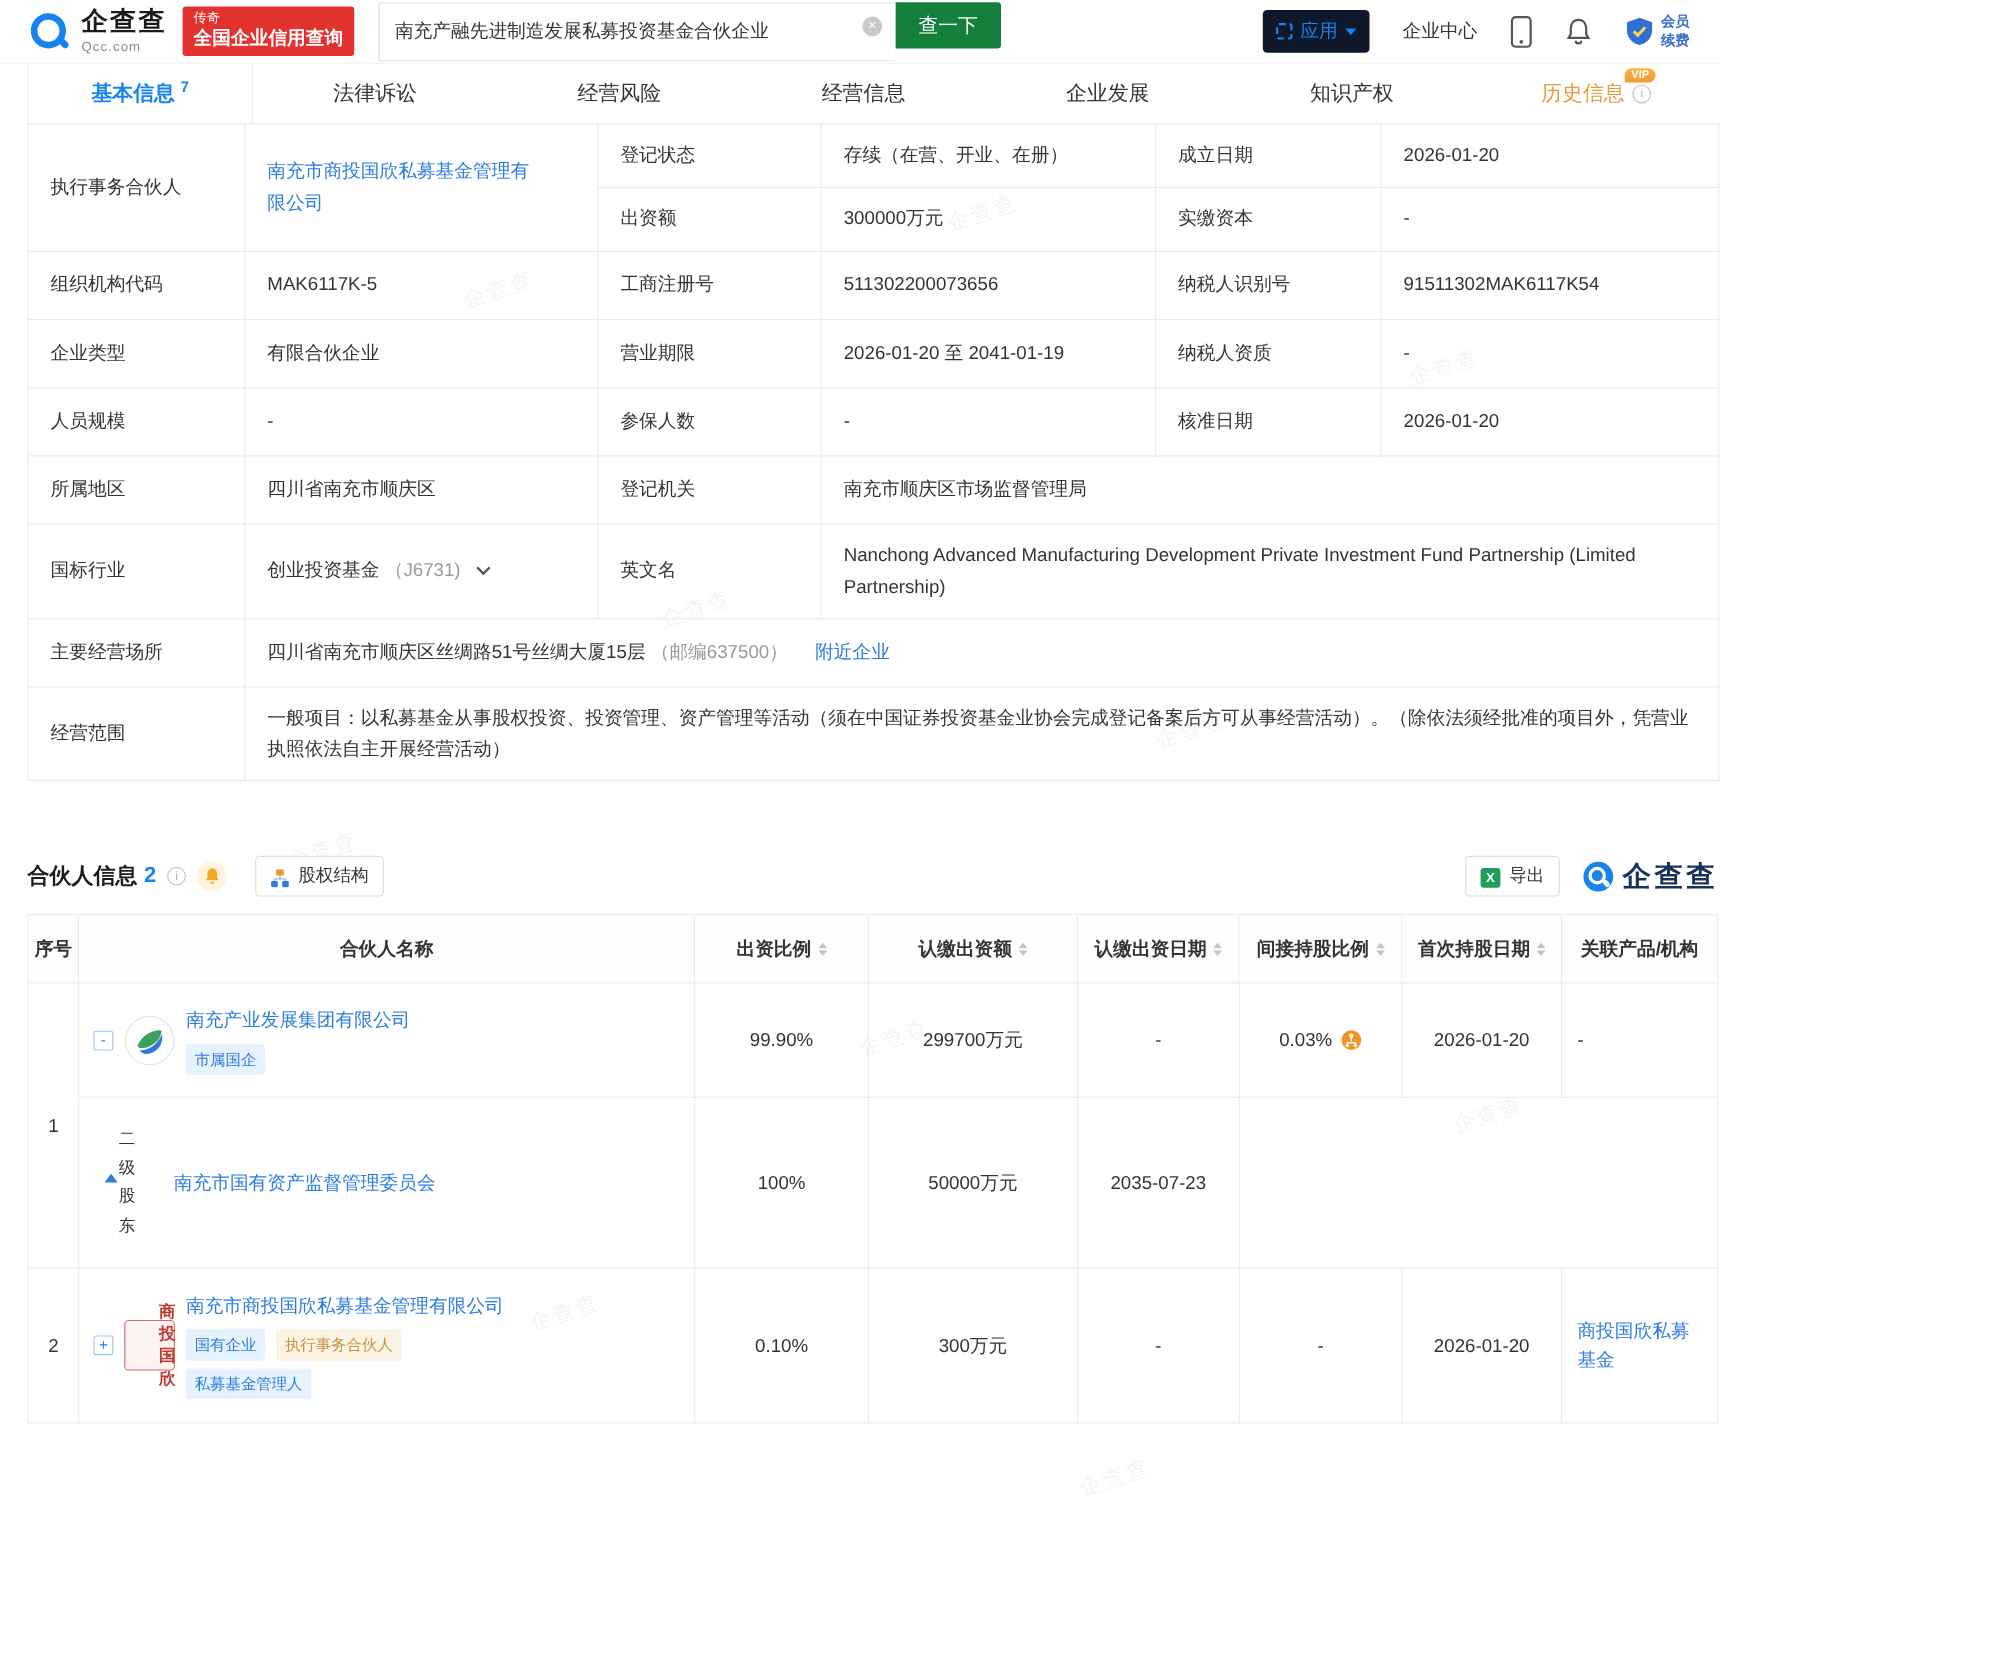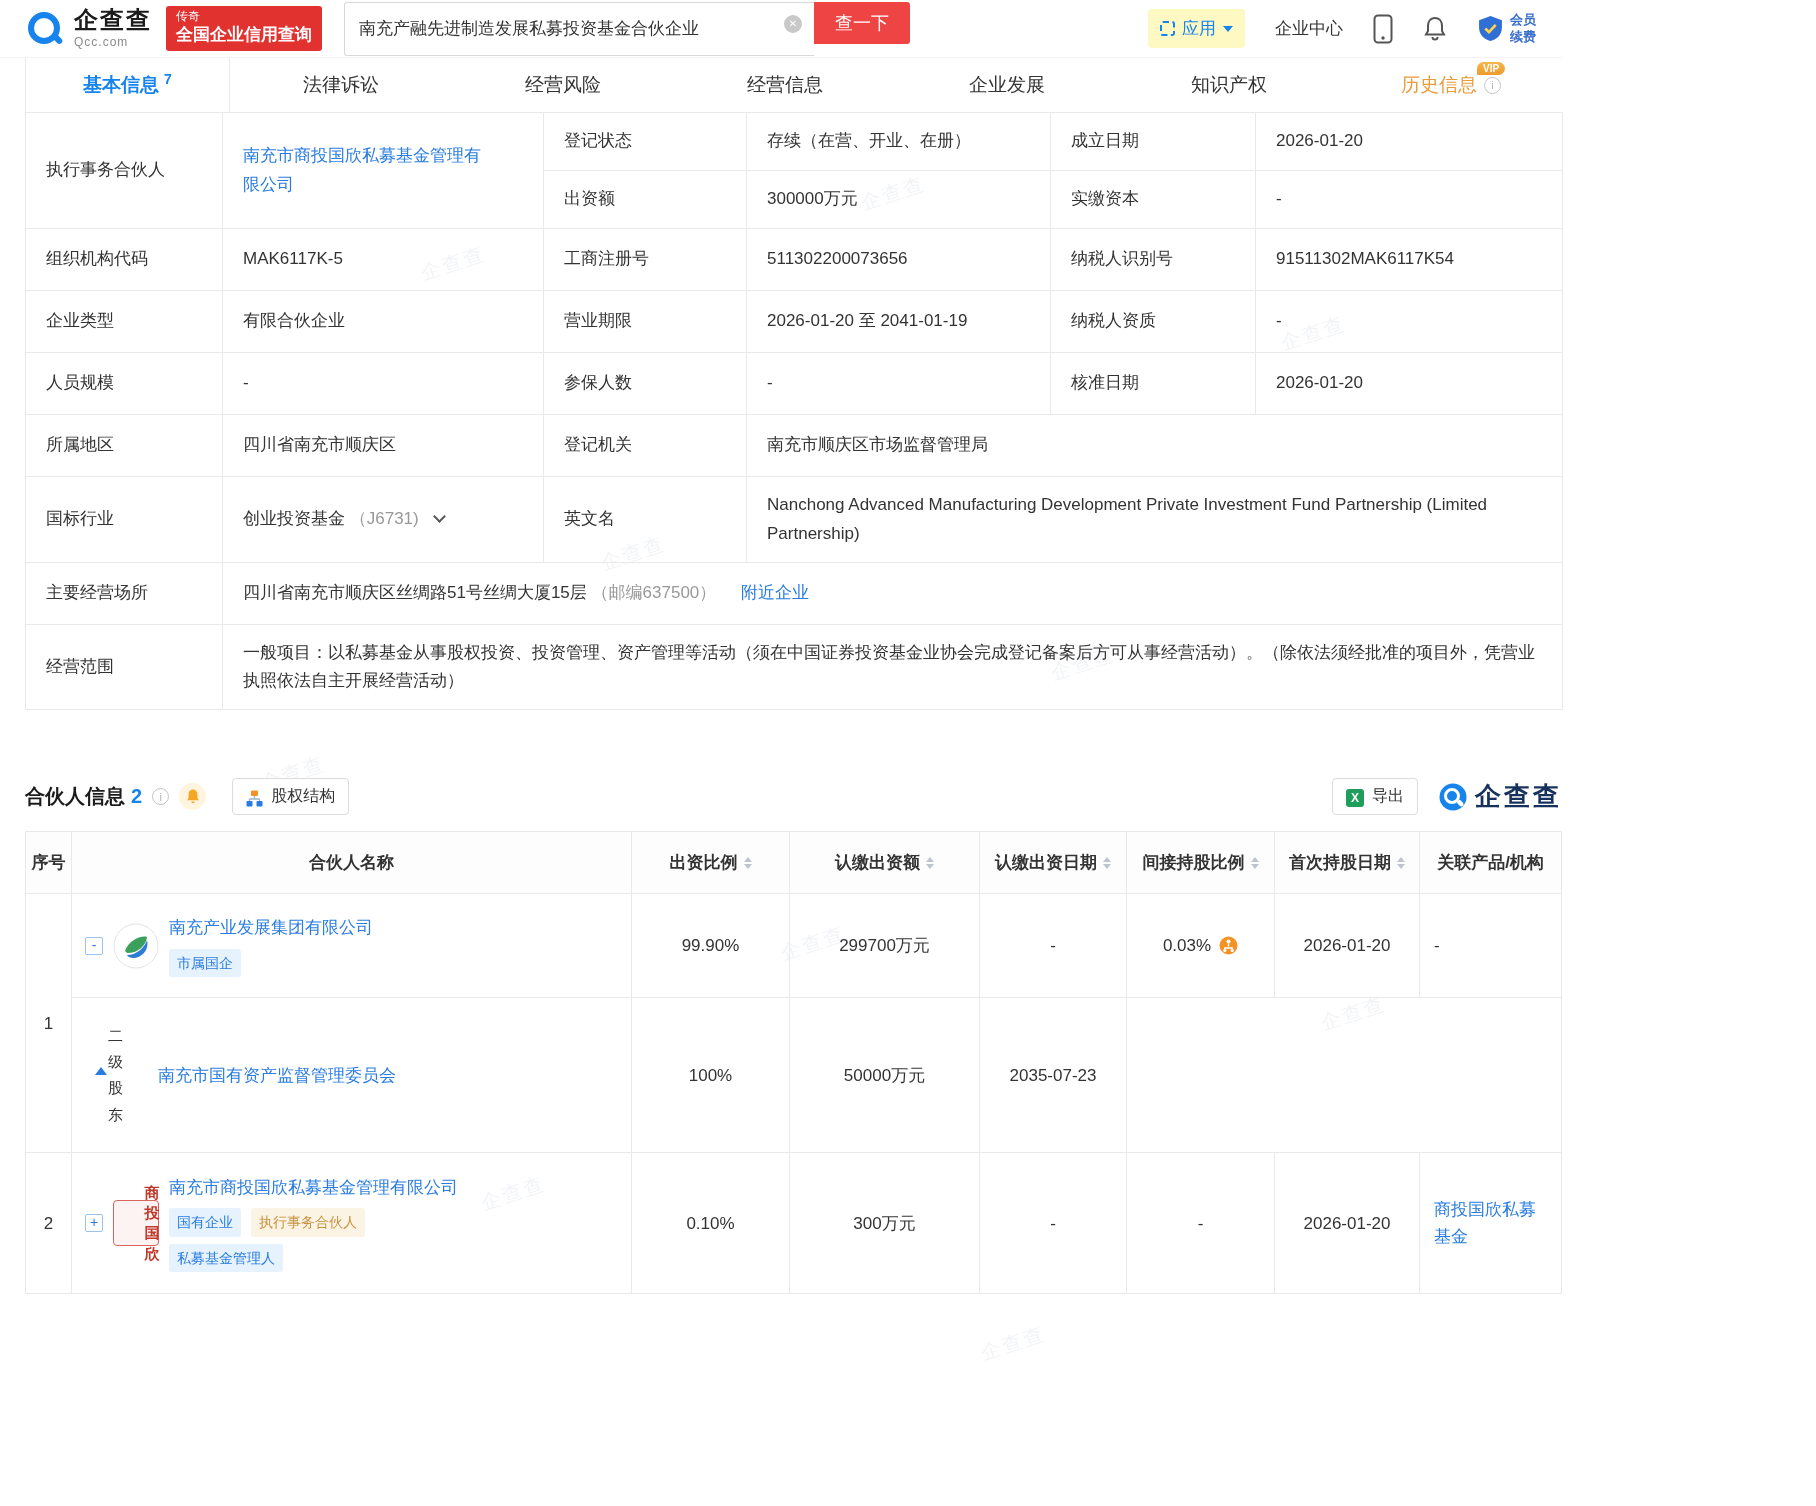--- a/index.html
+++ b/index.html
@@ -15,23 +15,23 @@
   .logo { display:flex; align-items:center; gap:9px; cursor:pointer; }
   .logo-txt .t1 { font-size:24px; font-weight:bold; color:#1b1b1b; letter-spacing:2px; line-height:1; }
   .logo-txt .t2 { font-size:12px; color:#8a8a8a; letter-spacing:1px; margin-top:3px; }
   .promo { margin-left:14px; background:#e23230; color:#fff; border-radius:3px; padding:3px 10px 5px; line-height:1.25; }
   .promo .p1 { font-size:12px; display:block; }
   .promo .p2 { font-size:17px; font-weight:bold; display:block; }
   .search-wrap { display:flex; margin-left:22px; }
   .search-box { position:relative; width:470px; height:54px; border:1px solid #d9d9d9; border-right:none; border-radius:3px 0 0 3px; background:#fff; }
   .search-box input { width:100%; height:100%; border:none; outline:none; padding:0 42px 0 14px; font-size:17px; color:#333; font-family:inherit; background:transparent; }
   .clear-ic { position:absolute; right:12px; top:12px; width:18px; height:18px; border-radius:50%; background:#c9c9c9; color:#fff; font-size:10px; display:flex; align-items:center; justify-content:center; cursor:pointer; }
-  .search-btn { width:96px; height:42px; background:#ef4444; color:#fff; border:none; font-size:18px; border-radius:0 3px 3px 0; cursor:pointer; font-family:inherit; }
+  .search-btn { width:96px; height:42px; background:#15803d; color:#fff; border:none; font-size:18px; border-radius:0 3px 3px 0; cursor:pointer; font-family:inherit; }
   .top-right { margin-left:auto; display:flex; align-items:center; gap:30px; padding-right:26px; }
-  .app-pill { display:flex; align-items:center; gap:7px; background:#fef9c3; border-radius:4px; padding:8px 12px; color:#1684ec; cursor:pointer; }
+  .app-pill { display:flex; align-items:center; gap:7px; background:#0f172a; border-radius:4px; padding:8px 12px; color:#1684ec; cursor:pointer; }
   .dash-ic { width:15px; height:15px; border:2px dashed #1684ec; border-radius:3px; }
   .caret-dn { width:0; height:0; border-left:5px solid transparent; border-right:5px solid transparent; border-top:6px solid #1684ec; }
   .ent-center { color:#333; cursor:pointer; }
   .member { display:flex; align-items:center; gap:6px; cursor:pointer; color:#3a6ecb; font-size:13px; line-height:1.25; font-weight:bold; }
 
   
   .tabs { display:flex; width:1537px; margin-left:25px; height:54px; }
   .tab { flex:1; display:flex; align-items:center; justify-content:center; font-size:19px; color:#333; cursor:pointer; position:relative; }
   .tab.active { flex:0 0 205px; color:#1684ec; font-weight:bold; border-left:1px solid #e9e9e9; border-right:1px solid #e9e9e9; }
   .tab .cnt { font-size:14px; margin-left:5px; transform:translateY(-6px); font-weight:bold; }

